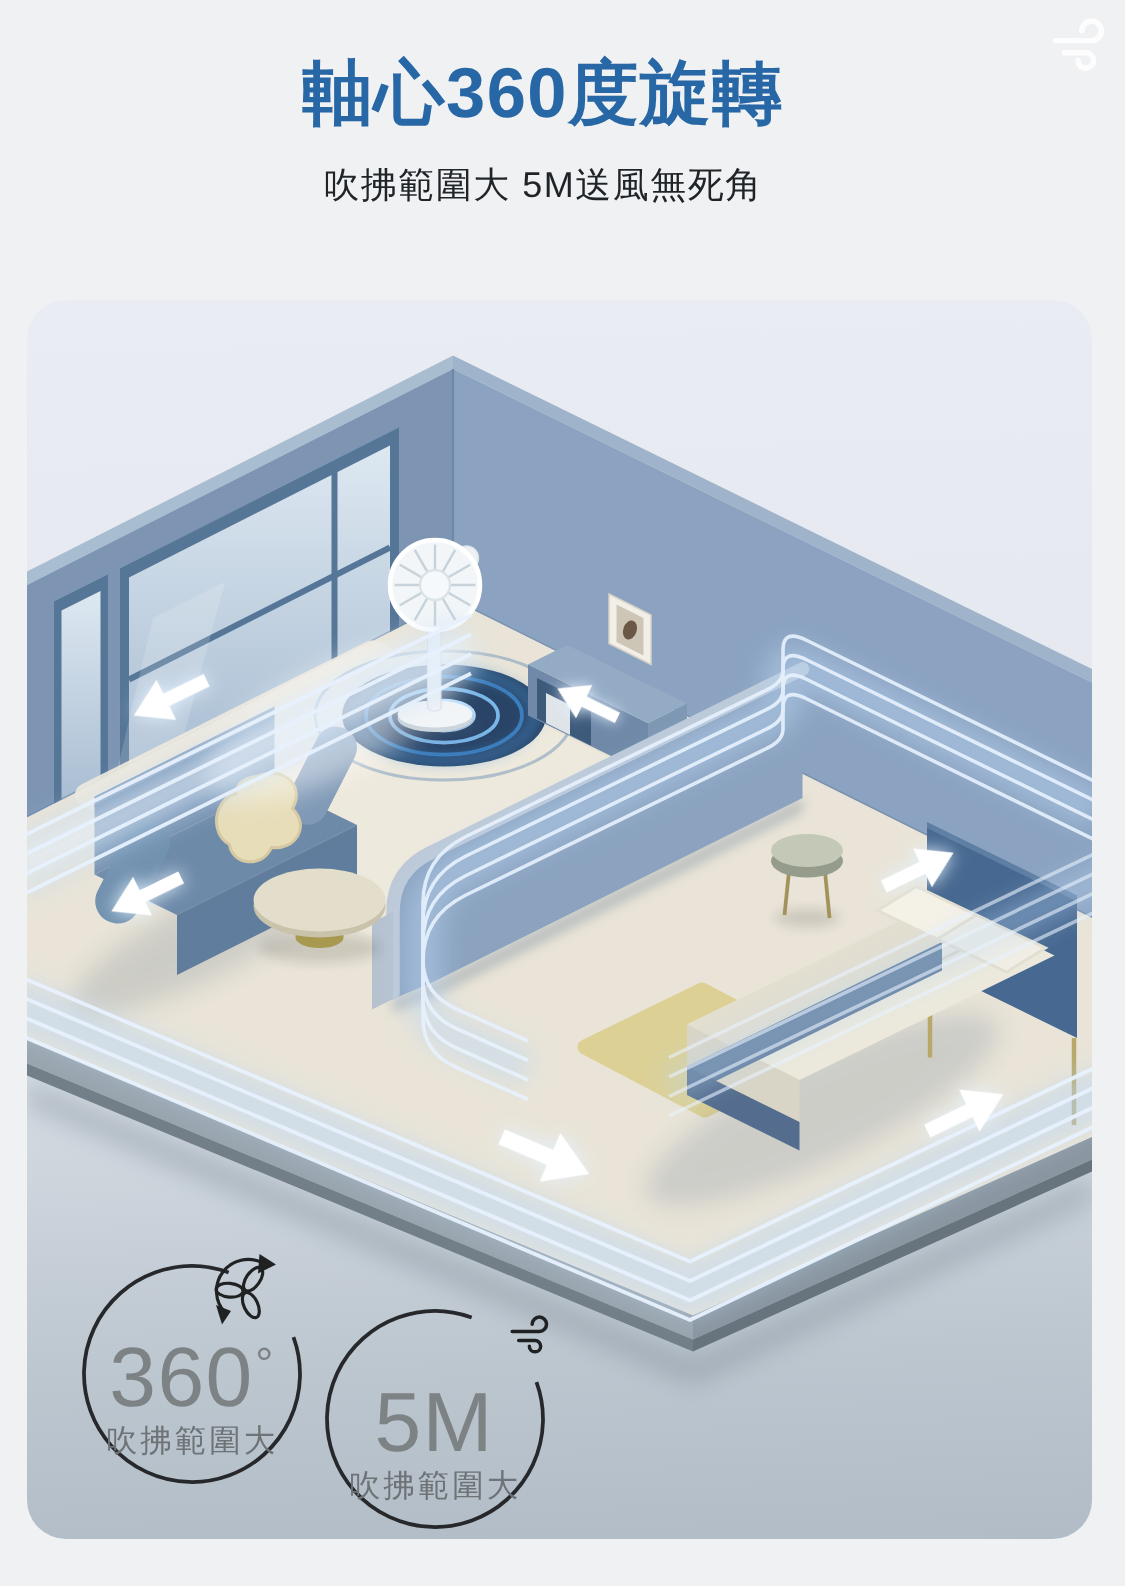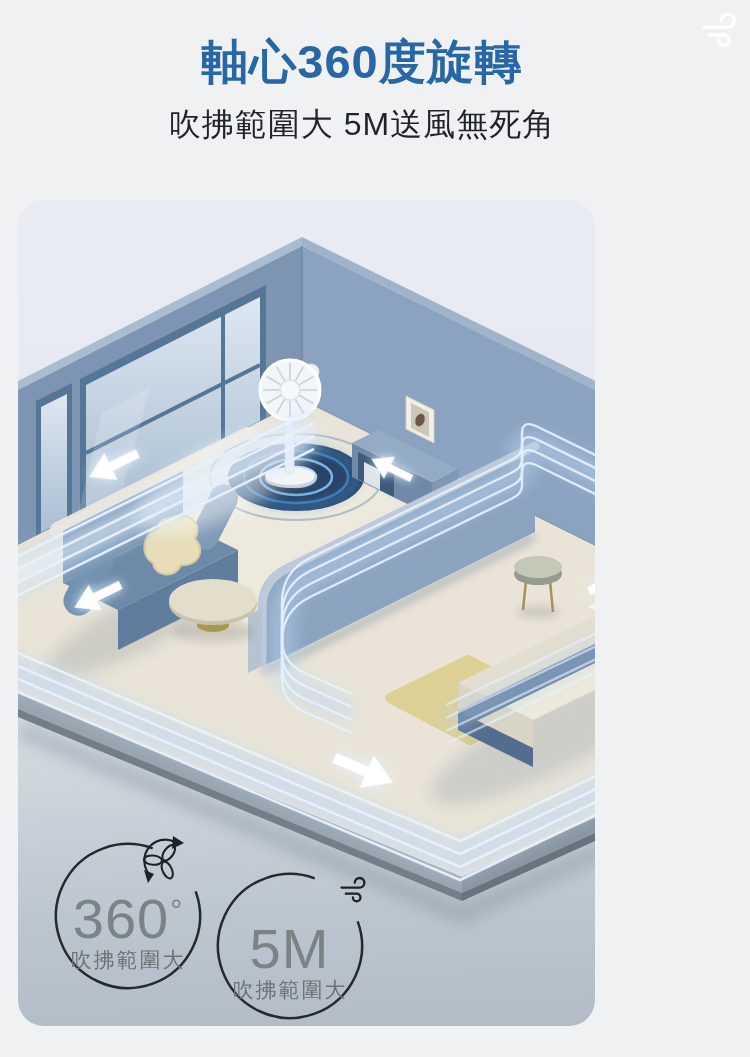--- a/index.html
+++ b/index.html
@@ -7,26 +7,26 @@
     width:750px;height:1057px;position:relative;overflow:hidden;
     background:#f0f1f3;
     font-family:"Liberation Sans","DejaVu Sans",sans-serif;
   }
   .hdr{position:absolute;top:0;left:0;width:636px;text-align:center;margin-left:44px;}
   .hdr h1{
     margin:34px 0 0 0;font-size:47px;line-height:56px;font-weight:700;
     color:#2767a5;letter-spacing:1px;
   }
   .hdr .sub{
-    margin:12px 0 0 0;font-size:32px;line-height:44px;font-weight:500;
+    margin:12px 0 0 0;font-size:24px;line-height:44px;font-weight:500;
     color:#1f2428;letter-spacing:1px;
   }
   .corner-ic{position:absolute;top:6px;right:6px;width:46px;height:46px;opacity:.92;}
   .card{
-    position:absolute;left:18px;top:200px;width:577px;height:826px;
+    position:absolute;left:18px;top:200px;width:710px;height:826px;
     border-radius:26px;overflow:hidden;
     background:linear-gradient(178deg,#e9ecf2 0%,#e5e9ef 36%,#d6dde4 60%,#bcc6cf 85%,#b1bcc6 100%);
   }
   .card svg.room{position:absolute;left:0;top:0;}
   .badge{position:absolute;width:176px;height:176px;}
   .badge svg.ring{position:absolute;left:0;top:0;overflow:visible;}
   .badge .bval{
     position:absolute;left:0;top:52px;width:160px;text-align:center;
     font-size:56px;font-weight:500;color:#7d8285;letter-spacing:1px;line-height:60px;
   }

